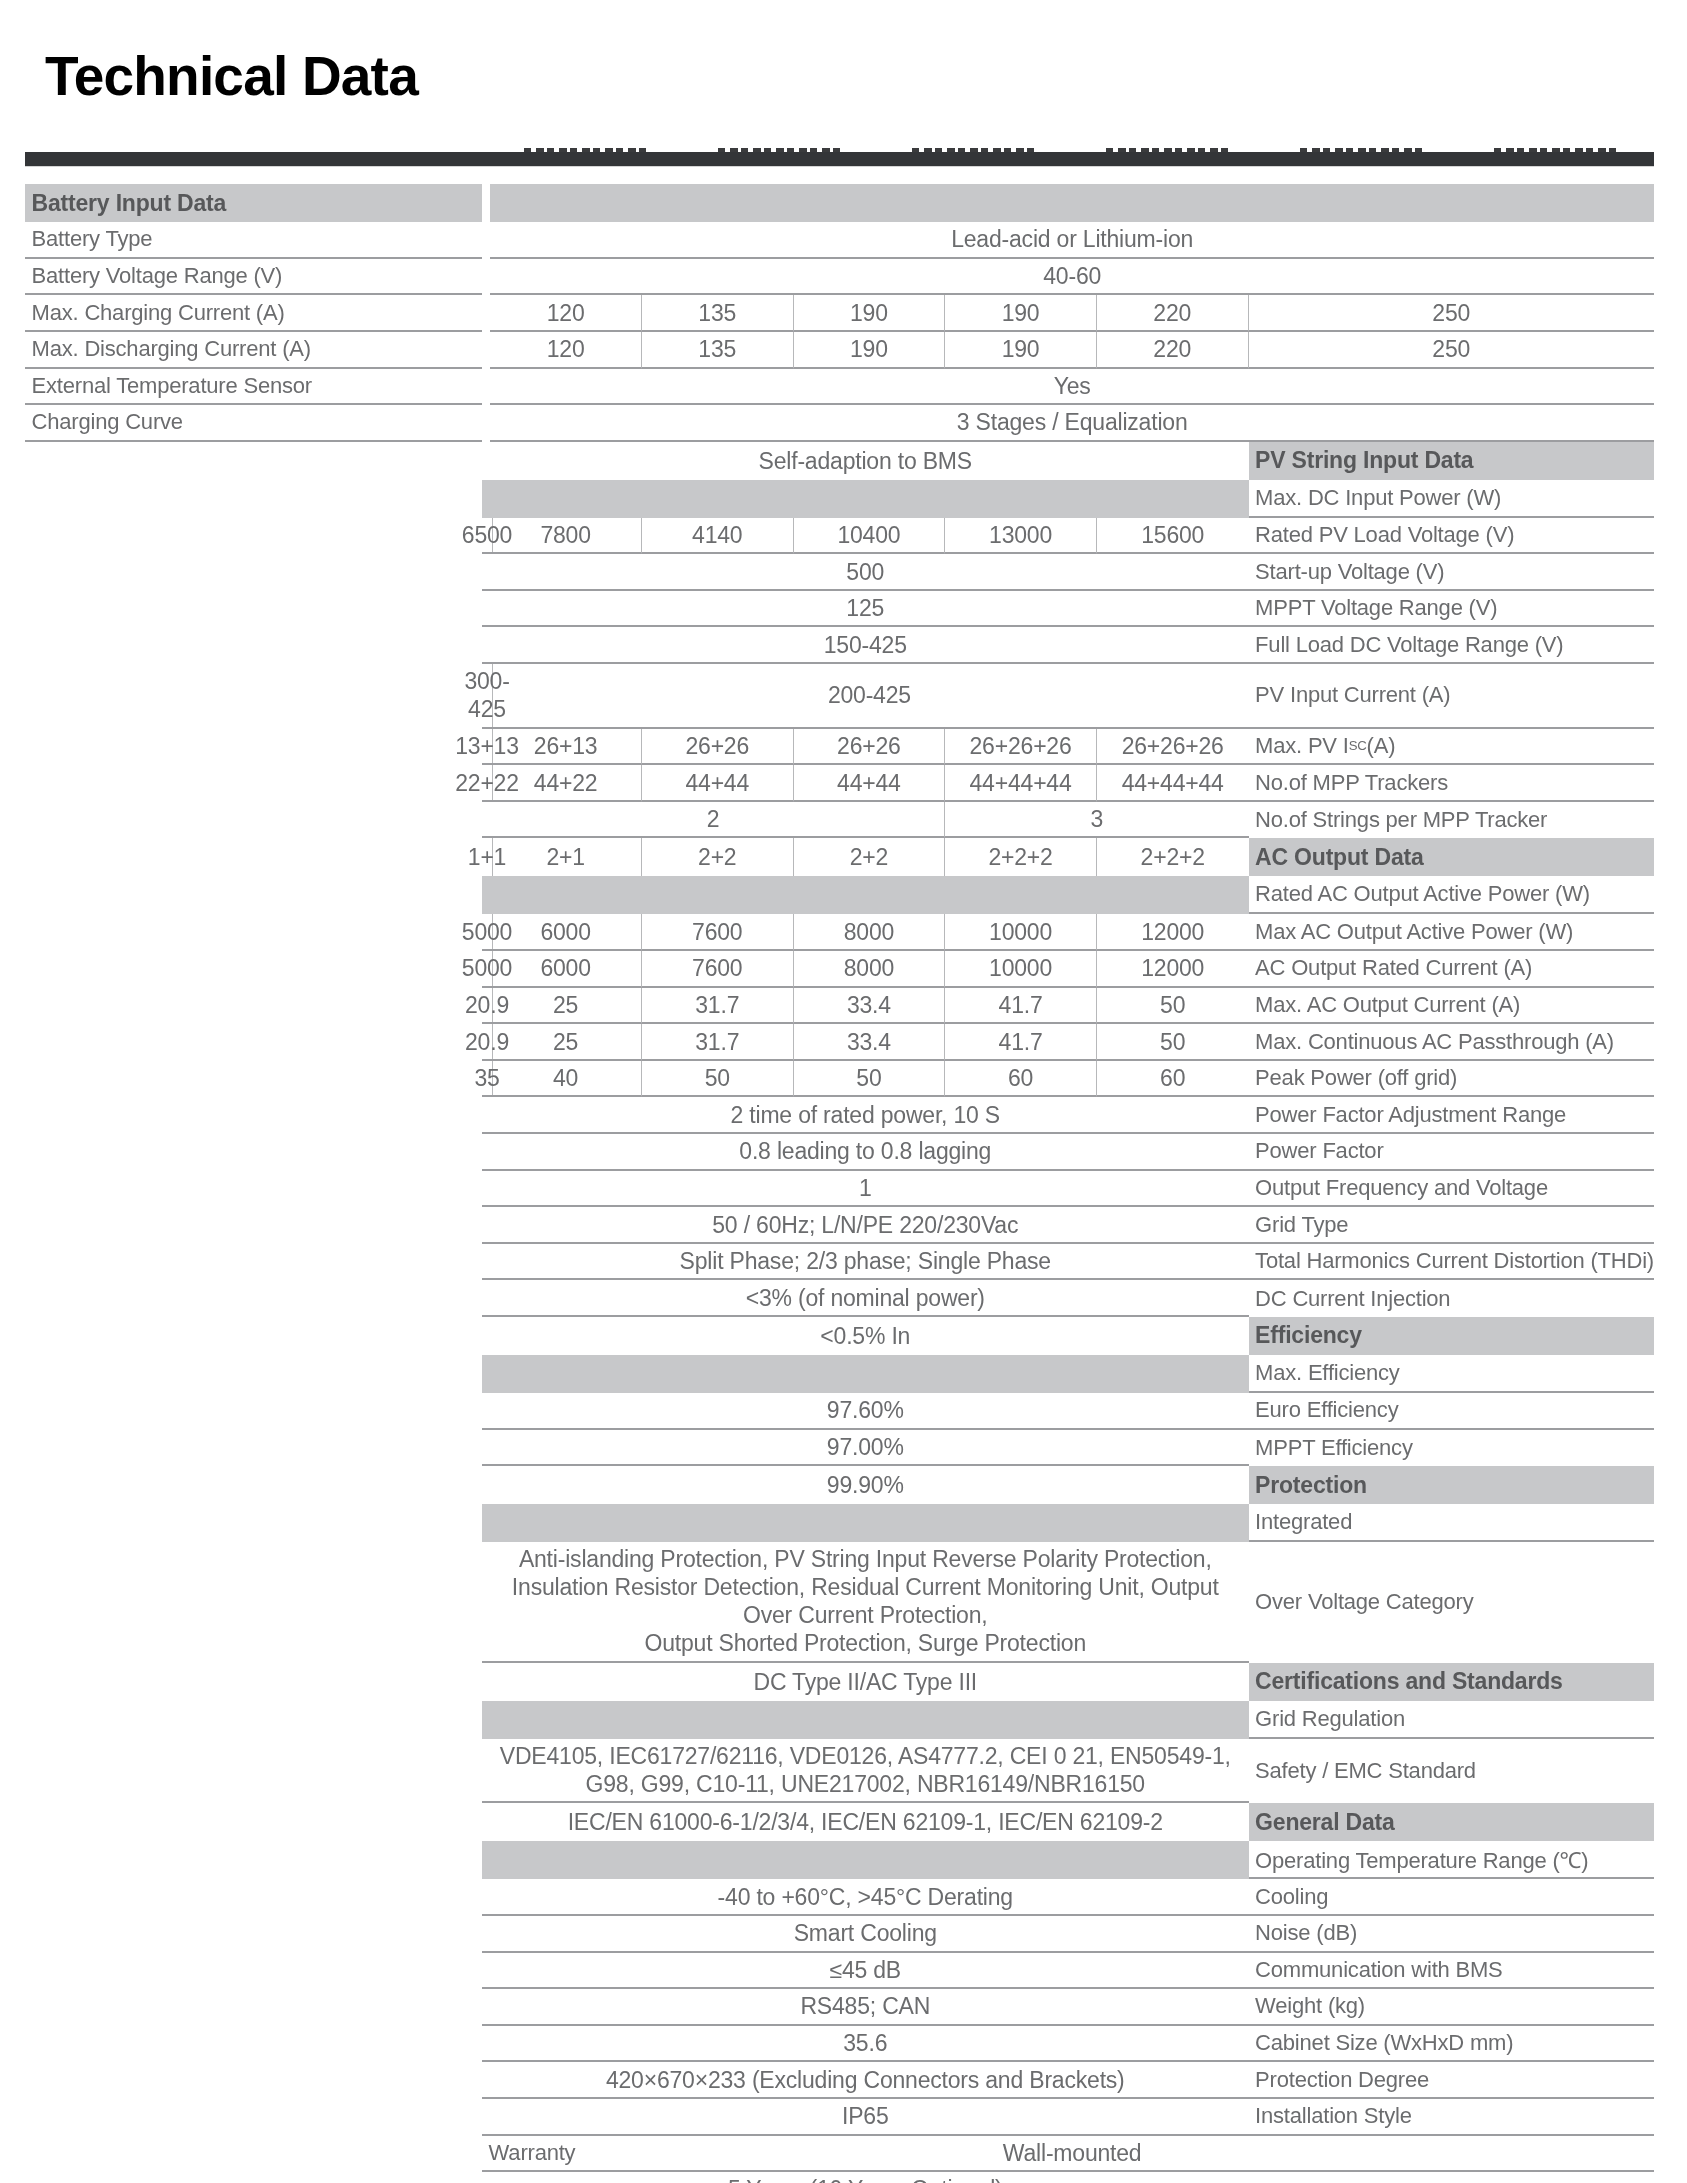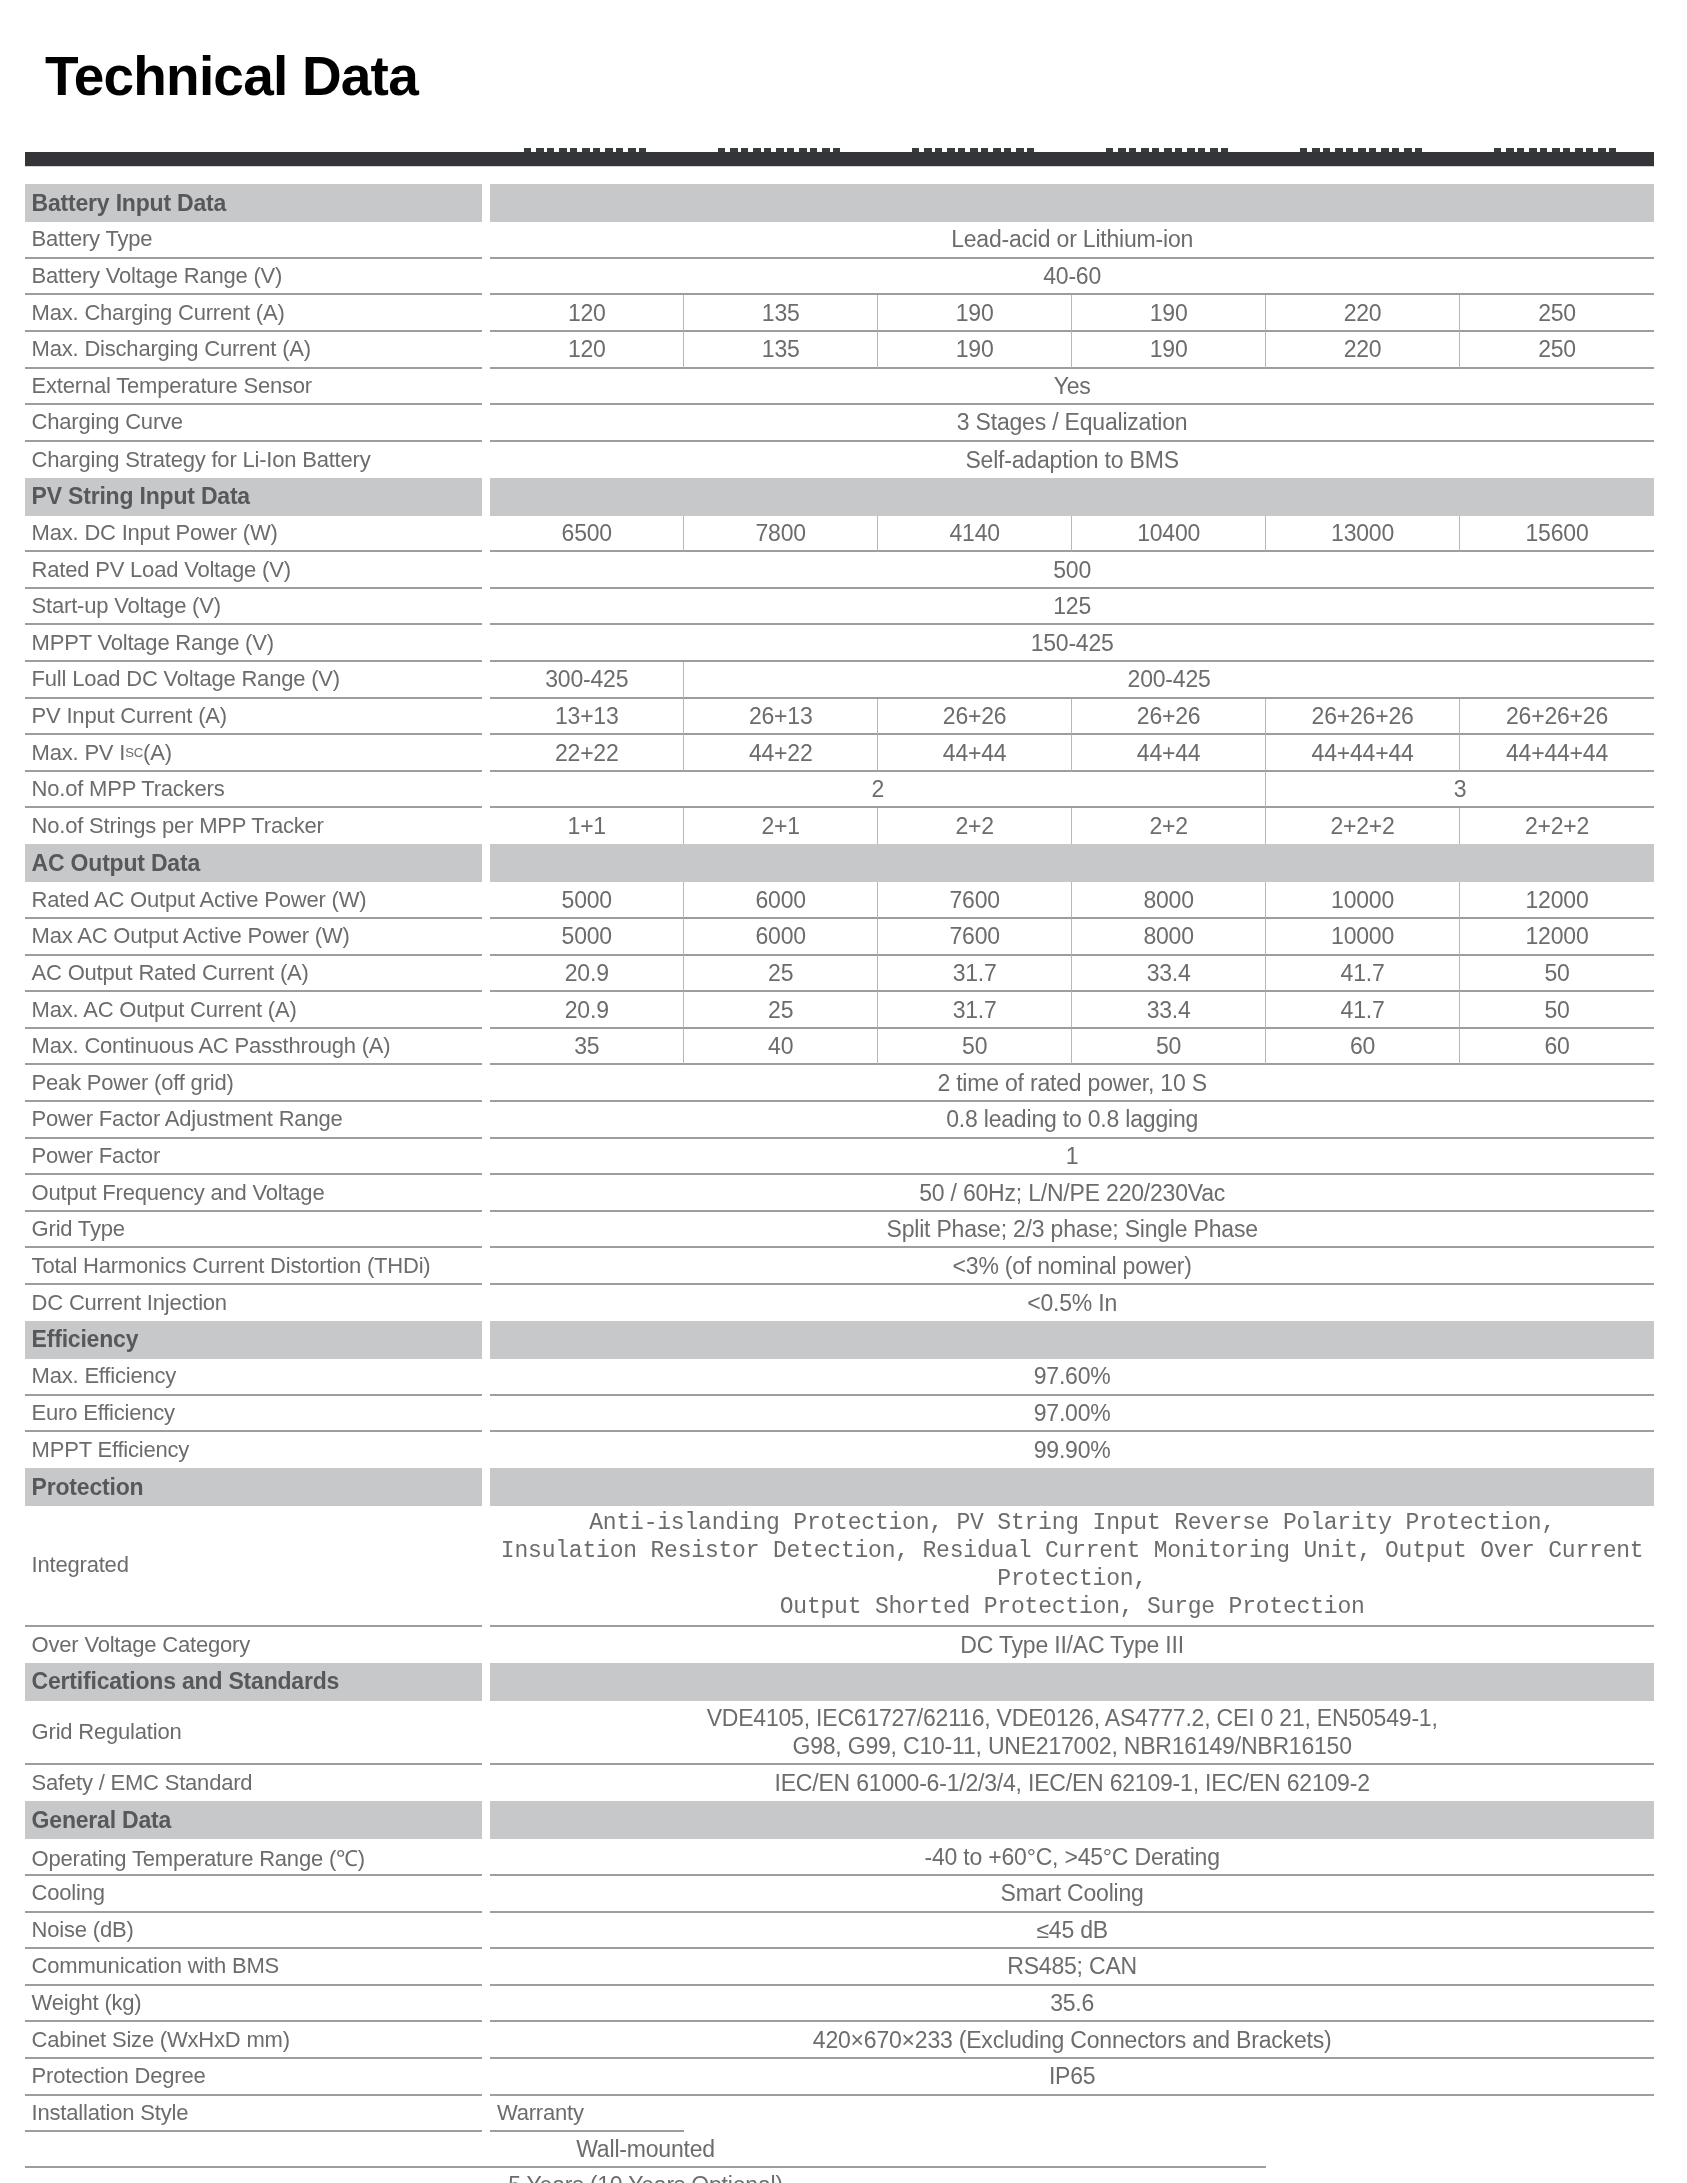--- a/index.html
+++ b/index.html
@@ -83,21 +83,20 @@
       <div class="cell value-cell vline" style="grid-column: span 1;">190</div>
       <div class="cell value-cell vline" style="grid-column: span 1;">190</div>
       <div class="cell value-cell vline" style="grid-column: span 1;">220</div>
       <div class="cell value-cell" style="grid-column: span 1;">250</div>
       <div class="cell label-cell">External Temperature Sensor</div>
       <div class="gap-cell"></div>
       <div class="cell value-cell" style="grid-column: span 6;">Yes</div>
       <div class="cell label-cell">Charging Curve</div>
       <div class="gap-cell"></div>
       <div class="cell value-cell" style="grid-column: span 6;">3 Stages / Equalization</div>
-      <div class="cell label-cell no-border">Charging Strategy for Li-Ion Battery</div>
       <div class="gap-cell"></div>
       <div class="cell value-cell no-border" style="grid-column: span 6;">Self-adaption to BMS</div>
       <div class="cell section-cell section-label">PV String Input Data</div>
       <div class="gap-cell"></div>
       <div class="cell section-cell section-fill" style="grid-column: span 6;"></div>
       <div class="cell label-cell">Max. DC Input Power (W)</div>
       <div class="gap-cell"></div>
       <div class="cell value-cell vline" style="grid-column: span 1;">6500</div>
       <div class="cell value-cell vline" style="grid-column: span 1;">7800</div>
       <div class="cell value-cell vline" style="grid-column: span 1;">4140</div>
@@ -223,21 +222,21 @@
       <div class="gap-cell"></div>
       <div class="cell value-cell" style="grid-column: span 6;">97.00%</div>
       <div class="cell label-cell no-border">MPPT Efficiency</div>
       <div class="gap-cell"></div>
       <div class="cell value-cell no-border" style="grid-column: span 6;">99.90%</div>
       <div class="cell section-cell section-label">Protection</div>
       <div class="gap-cell"></div>
       <div class="cell section-cell section-fill" style="grid-column: span 6;"></div>
       <div class="cell label-cell">Integrated</div>
       <div class="gap-cell"></div>
-      <div class="cell value-cell" style="grid-column: span 6; font-family: Liberation Mono, monospace;">
+      <div class="cell value-cell" style="grid-column: span 6;">
         <div class="line">Anti-islanding Protection, PV String Input Reverse Polarity Protection,</div>
         <div class="line">Insulation Resistor Detection, Residual Current Monitoring Unit, Output Over Current Protection,</div>
         <div class="line">Output Shorted Protection, Surge Protection</div>
       </div>
       <div class="cell label-cell no-border">Over Voltage Category</div>
       <div class="gap-cell"></div>
       <div class="cell value-cell no-border" style="grid-column: span 6;">DC Type II/AC Type III</div>
       <div class="cell section-cell section-label">Certifications and Standards</div>
       <div class="gap-cell"></div>
       <div class="cell section-cell section-fill" style="grid-column: span 6;"></div>

